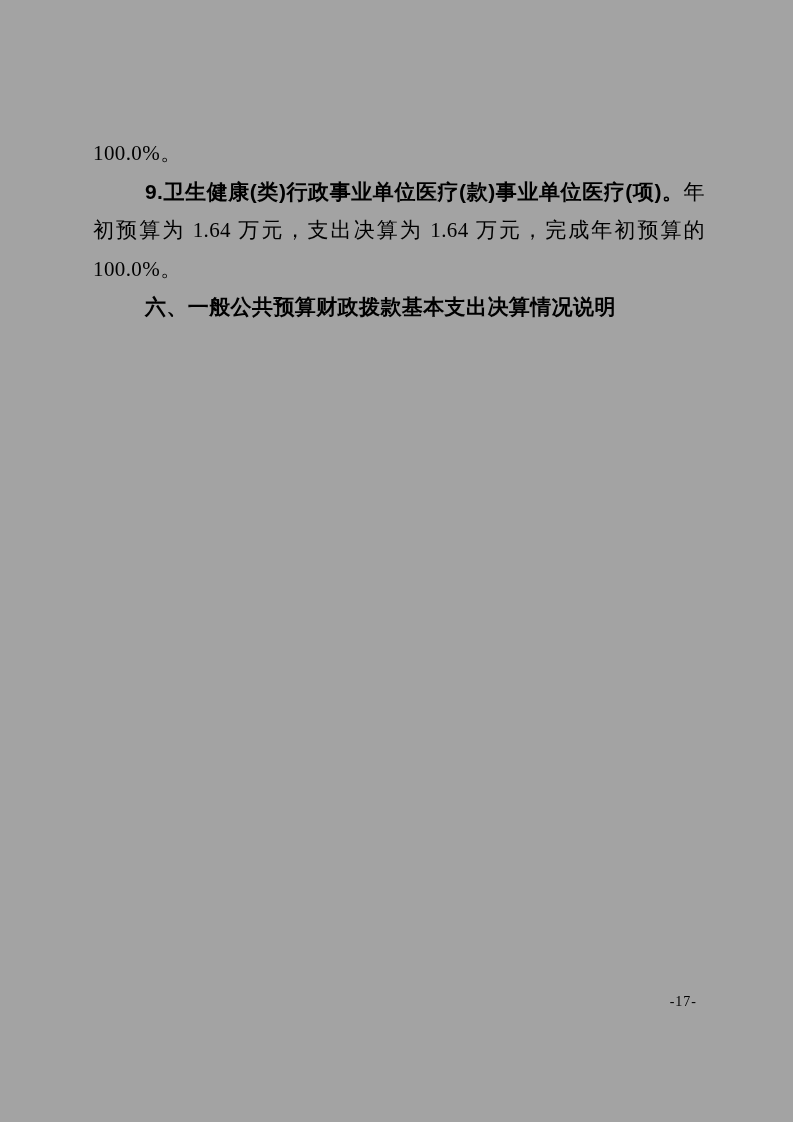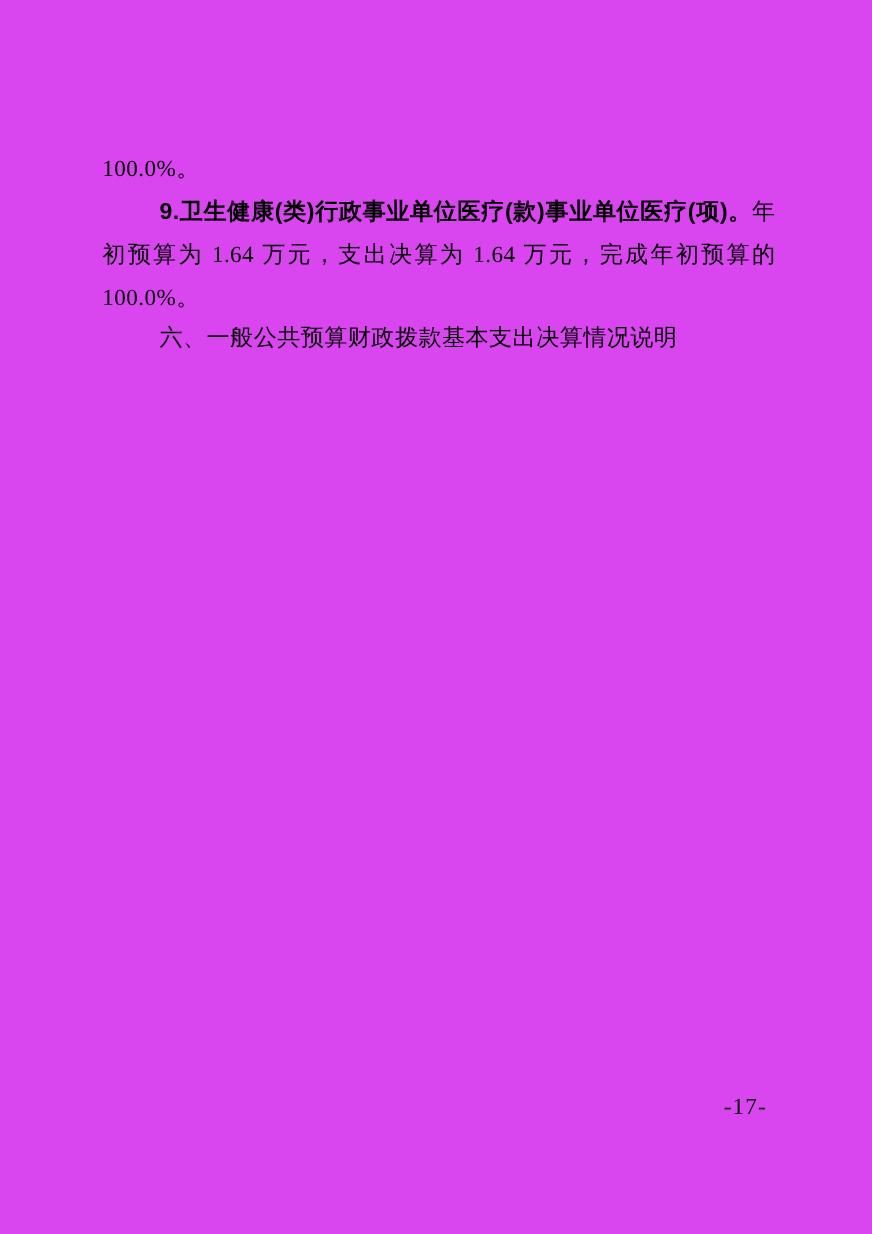--- a/index.html
+++ b/index.html
@@ -5,21 +5,21 @@
   html, body {
     margin: 0;
     padding: 0;
     background: #e8e8e8;
   }
   .page {
     position: relative;
     width: 793px;
     height: 1122px;
     margin: 0 auto;
-    background: #d946ef;
+    background: #a3a3a3;
     overflow: hidden;
     color: #000000;
     font-family: "Liberation Serif", "DejaVu Serif", serif;
   }
   .body-text {
     position: absolute;
     left: 93px;
     top: 134px;
     width: 612px;
     font-size: 21px;
@@ -35,28 +35,28 @@
     text-align-last: left;
   }
   .para.no-indent {
     text-indent: 0;
   }
   .item-bold {
     font-weight: 700;
     font-family: "Liberation Sans", "DejaVu Sans", sans-serif;
   }
   .section-heading {
-    font-weight: 400;
+    font-weight: 700;
     font-family: "Liberation Sans", "DejaVu Sans", sans-serif;
   }
   .page-number {
     position: absolute;
     top: 994px;
     right: 96px;
-    font-size: 21px;
+    font-size: 14px;
     letter-spacing: 1px;
     font-family: "Liberation Serif", "DejaVu Serif", serif;
     color: #000000;
   }
 </style>
 </head>
 <body>
 
 <div class="page">
 

